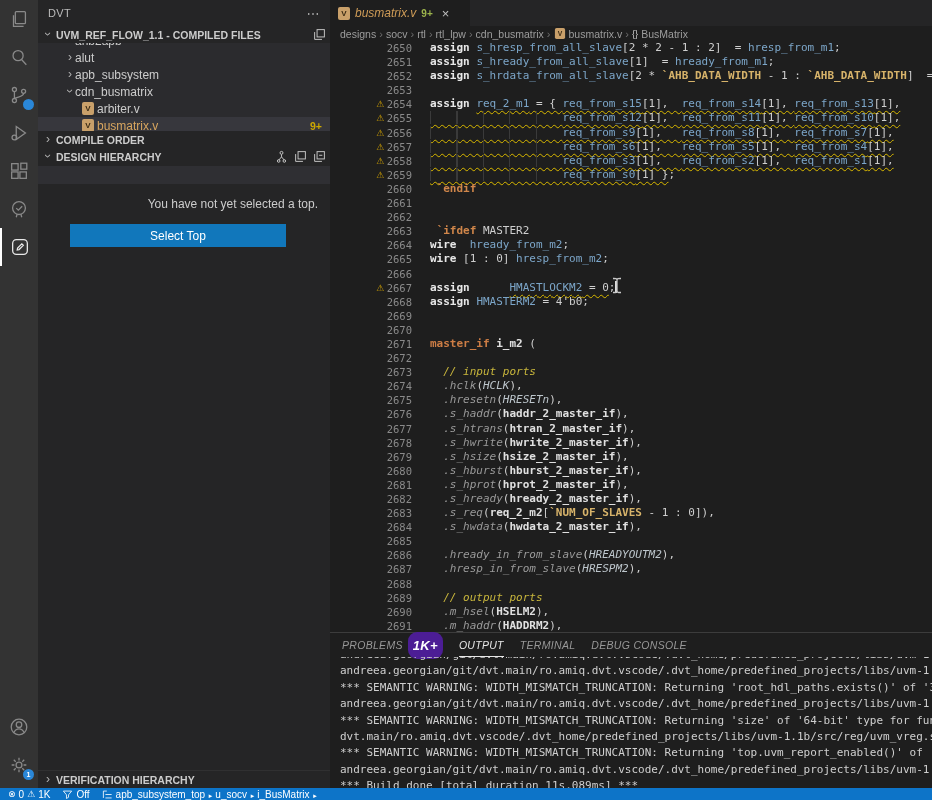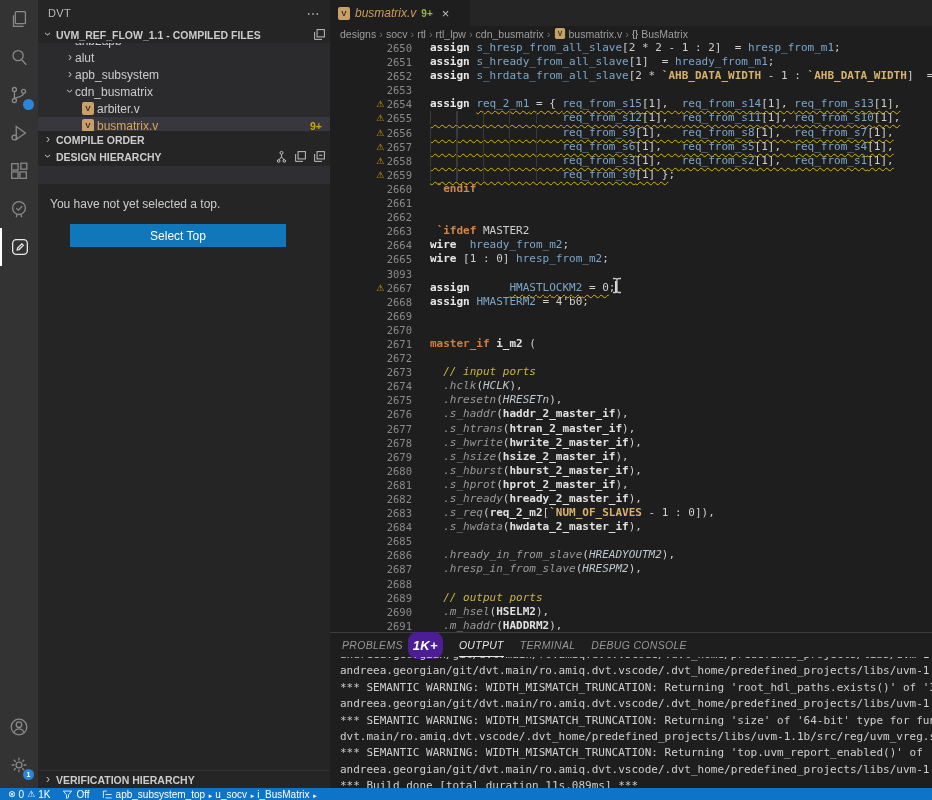--- a/index.html
+++ b/index.html
@@ -31,21 +31,21 @@
   .tree { height:88px; overflow:hidden; background:#2b2b2e; }
   .trow { height:17px; display:flex; align-items:center; font-size:12px; color:#cccccc; cursor:pointer; white-space:nowrap; }
   .trow:first-child { margin-top:-11px; }
   .trow.sel { background:#37373d; }
   .trow.sel .tlabel { color:#d7a55f; }
   .tlabel { margin-left:3px; }
   .tbadge { margin-left:auto; margin-right:8px; color:#cca700; font-size:10.5px; font-weight:bold; }
   .ficon { width:12px; height:13px; background:#c9a06a; border-radius:2px; color:#3a2a14; font-size:8px; font-weight:bold;
     display:inline-flex; align-items:center; justify-content:center; flex:none; }
   .dh-strip { height:18px; background:#2f2f33; margin-top:1px; }
-  .dh-msg { margin:13px 12px 0 12px; font-size:12px; color:#cccccc; }
+  .dh-msg { margin:13px 12px 0 12px; font-size:12px; color:#cccccc;text-align:right; }
   .btn-blue { margin:13px 34px 0 32px; height:23px; background:#1177bb; color:#ffffff; border:none; font-size:12px;
     cursor:pointer; font-family:"Liberation Sans",sans-serif; width:216px; }
   .sb-flex { flex:1; }
   .vh-head { border-top:1px solid #303031; height:18px; }
 
   
   .editor-col { flex:1; display:flex; flex-direction:column; min-width:0; }
   .tabbar { height:26px; background:#252526; display:flex; flex:none; }
   .tab { height:26px; background:#1e1e1e; display:flex; align-items:center; gap:5px; padding:0 8px; min-width:140px; cursor:pointer; }
   .tab-label { font-size:12px; font-style:italic; color:#cf9c57; }
@@ -303,21 +303,21 @@
           <div class="cl"><span class="gut"><span class="gwarn">⚠</span>2656</span><span class="ctext"><span class="ig sq">                    </span><span class="i sq">req_from_s9</span><span class="p sq">[1],   </span><span class="i sq">req_from_s8</span><span class="p sq">[1],  </span><span class="i sq">req_from_s7</span><span class="p sq">[1],</span></span></div>
           <div class="cl"><span class="gut"><span class="gwarn">⚠</span>2657</span><span class="ctext"><span class="ig sq">                    </span><span class="i sq">req_from_s6</span><span class="p sq">[1],   </span><span class="i sq">req_from_s5</span><span class="p sq">[1],  </span><span class="i sq">req_from_s4</span><span class="p sq">[1],</span></span></div>
           <div class="cl"><span class="gut"><span class="gwarn">⚠</span>2658</span><span class="ctext"><span class="ig sq">                    </span><span class="i sq">req_from_s3</span><span class="p sq">[1],   </span><span class="i sq">req_from_s2</span><span class="p sq">[1],  </span><span class="i sq">req_from_s1</span><span class="p sq">[1],</span></span></div>
           <div class="cl"><span class="gut"><span class="gwarn">⚠</span>2659</span><span class="ctext"><span class="ig sq">                    </span><span class="i sq">req_from_s0</span><span class="p sq">[1] }</span><span class="p">;</span></span></div>
           <div class="cl"><span class="gut">2660</span><span class="ctext"><span class="p"> </span><span class="dir">`endif</span></span></div>
           <div class="cl"><span class="gut">2661</span><span class="ctext"></span></div>
           <div class="cl"><span class="gut">2662</span><span class="ctext"></span></div>
           <div class="cl"><span class="gut">2663</span><span class="ctext"><span class="p"> </span><span class="dir">`ifdef</span><span class="p"> MASTER2</span></span></div>
           <div class="cl"><span class="gut">2664</span><span class="ctext"><span class="k">wire</span><span class="p">  </span><span class="i">hready_from_m2</span><span class="p">;</span></span></div>
           <div class="cl"><span class="gut">2665</span><span class="ctext"><span class="k">wire</span><span class="p"> [1 : 0] </span><span class="i">hresp_from_m2</span><span class="p">;</span></span></div>
-          <div class="cl"><span class="gut">3093</span><span class="ctext"></span></div>
+          <div class="cl"><span class="gut">2666</span><span class="ctext"></span></div>
           <div class="cl"><span class="gut"><span class="gwarn">⚠</span>2667</span><span class="ctext"><span class="k">assign</span><span class="p">      </span><span class="i sq">HMASTLOCKM2</span><span class="p sq"> = 0</span><span class="p">;</span><span class="caret"></span></span></div>
           <div class="cl"><span class="gut">2668</span><span class="ctext"><span class="k">assign</span><span class="p"> </span><span class="i">HMASTERM2</span><span class="p"> = 4'b0;</span></span></div>
           <div class="cl"><span class="gut">2669</span><span class="ctext"></span></div>
           <div class="cl"><span class="gut">2670</span><span class="ctext"></span></div>
           <div class="cl"><span class="gut">2671</span><span class="ctext"><span class="mi">master_if</span><span class="p"> </span><span class="ar">i_m2</span><span class="p"> (</span></span></div>
           <div class="cl"><span class="gut">2672</span><span class="ctext"></span></div>
           <div class="cl"><span class="gut">2673</span><span class="ctext"><span class="cm">  // input ports</span></span></div>
           <div class="cl"><span class="gut">2674</span><span class="ctext"><span class="p">  </span><span class="po">.hclk</span><span class="p">(</span><span class="par">HCLK</span><span class="p">),</span></span></div>
           <div class="cl"><span class="gut">2675</span><span class="ctext"><span class="p">  </span><span class="po">.hresetn</span><span class="p">(</span><span class="par">HRESETn</span><span class="p">),</span></span></div>
           <div class="cl"><span class="gut">2676</span><span class="ctext"><span class="p">  </span><span class="po">.s_haddr</span><span class="p">(</span><span class="ar">haddr_2_master_if</span><span class="p">),</span></span></div>

